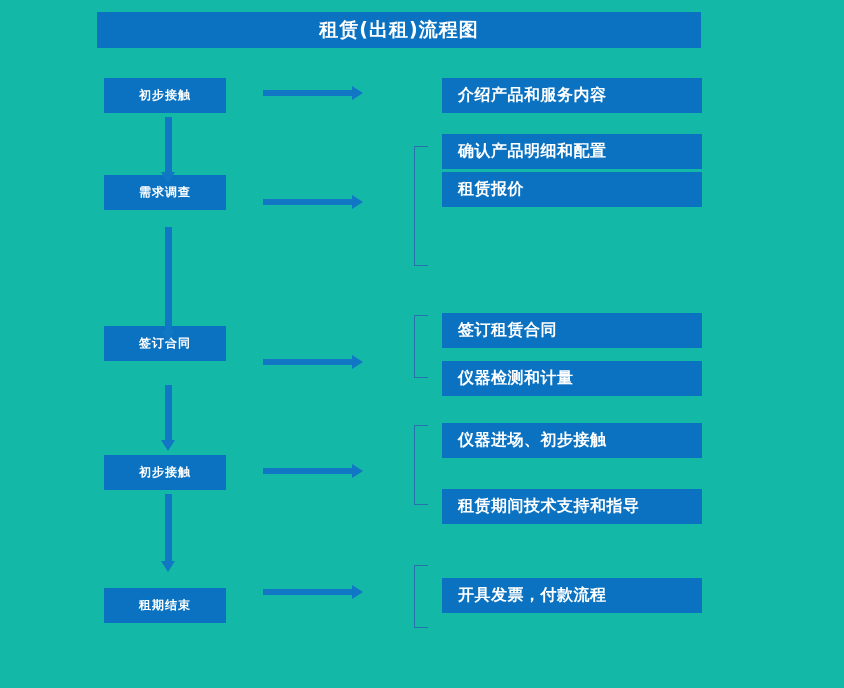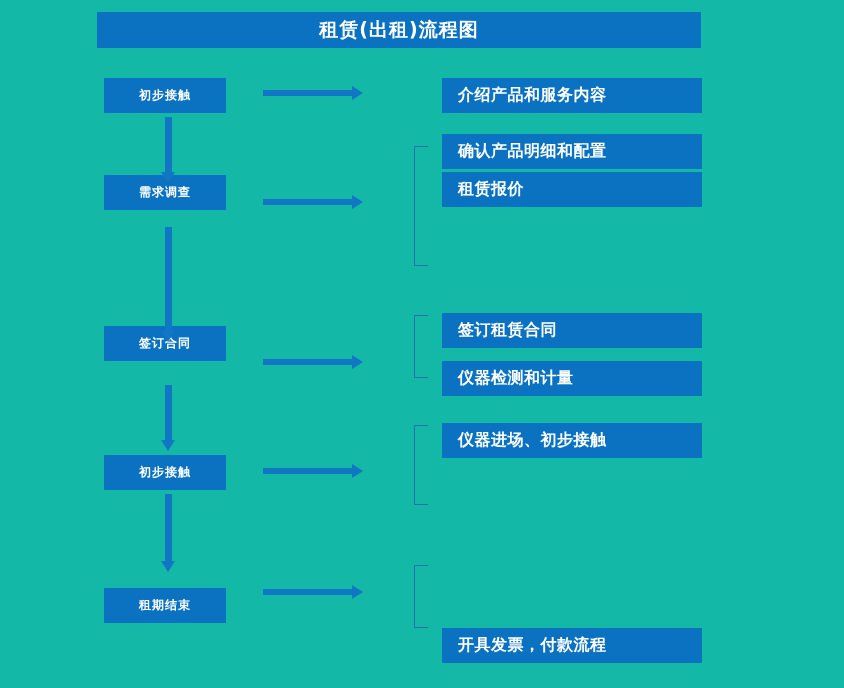--- a/index.html
+++ b/index.html
@@ -199,17 +199,18 @@
 
   <div class="detail-box" style="top:172px;">租赁报价</div>
 
 
   <div class="detail-box" style="top:313px;">签订租赁合同</div>
 
   <div class="detail-box" style="top:361px;">仪器检测和计量</div>
 
   <div class="detail-box" style="top:423px;">仪器进场、初步接触</div>
 
-
-
-  <div class="detail-box" style="top:628px;">开具发票，付款流程</div>
+  <div class="detail-box" style="top:489px;">租赁期间技术支持和指导</div>
+
+
+  <div class="detail-box" style="top:578px;">开具发票，付款流程</div>
 
 </div>
 
 </body></html>

